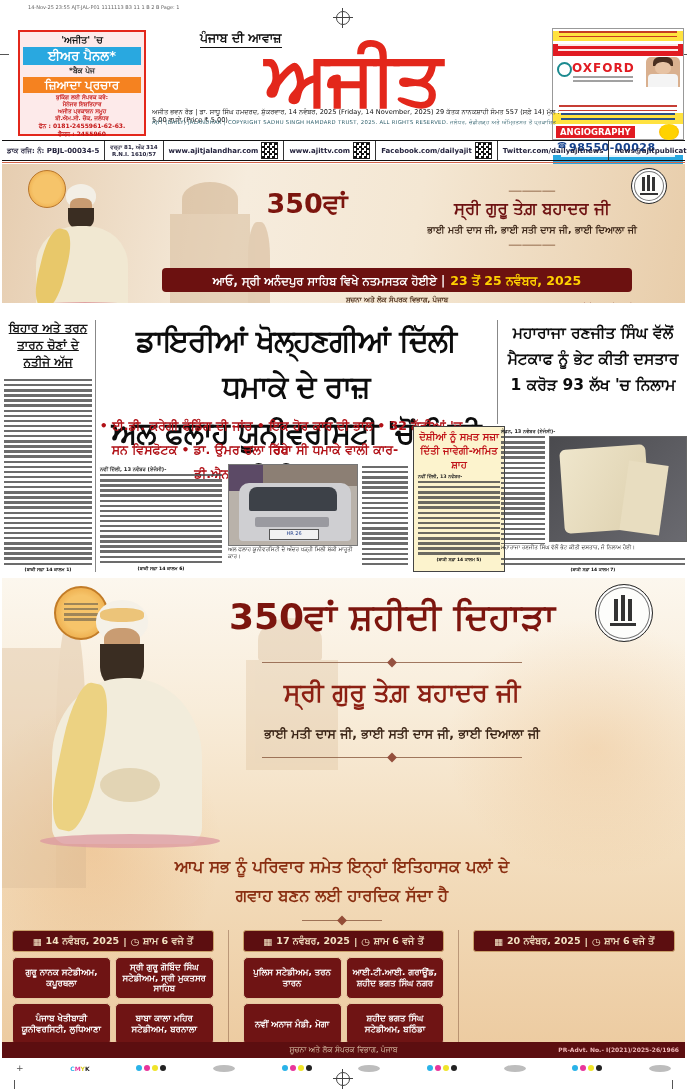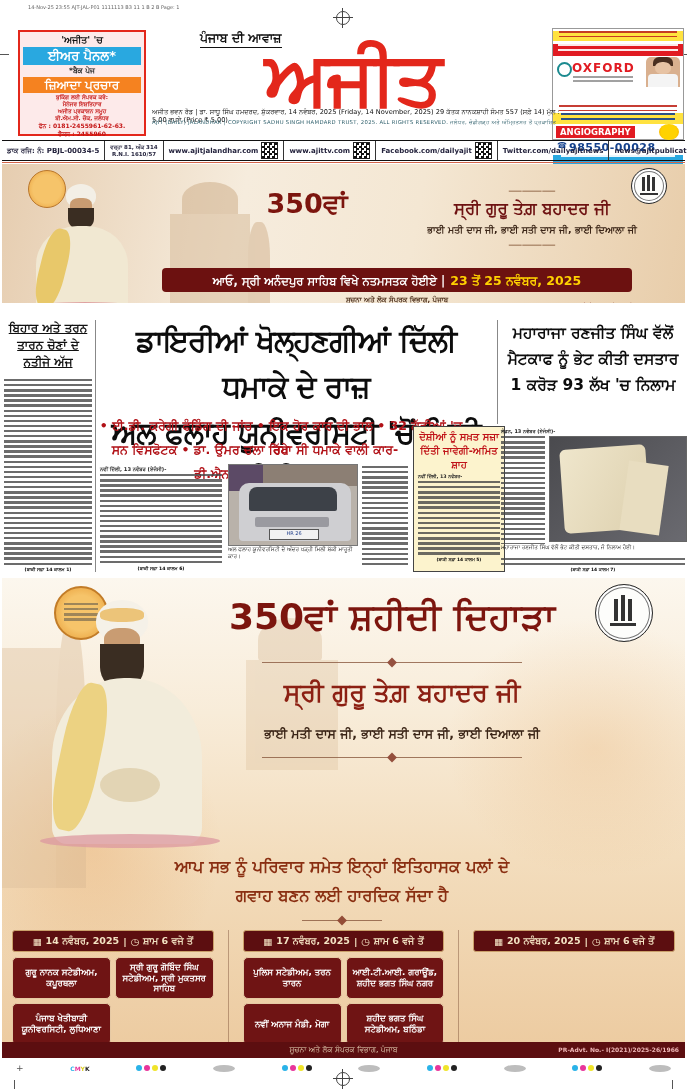--- a/index.html
+++ b/index.html
@@ -299,20 +299,21 @@
           <span>▦</span>
           <span>14 ਨਵੰਬਰ, 2025</span>
             <span>|</span>
           <span>◷</span>
           <span>ਸ਼ਾਮ 6 ਵਜੇ ਤੋਂ</span>
         </div>
         <div class="sched-grid">
           <div class="sched-cell">ਗੁਰੂ ਨਾਨਕ ਸਟੇਡੀਅਮ, ਕਪੂਰਥਲਾ</div>
           <div class="sched-cell">ਸ੍ਰੀ ਗੁਰੂ ਗੋਬਿੰਦ ਸਿੰਘ ਸਟੇਡੀਅਮ, ਸ੍ਰੀ ਮੁਕਤਸਰ ਸਾਹਿਬ</div>
           <div class="sched-cell">ਪੰਜਾਬ ਖੇਤੀਬਾੜੀ ਯੂਨੀਵਰਸਿਟੀ, ਲੁਧਿਆਣਾ</div>
+          <div class="sched-cell">ਬਾਬਾ ਕਾਲਾ ਮਹਿਰ ਸਟੇਡੀਅਮ, ਬਰਨਾਲਾ</div>
         </div>
       </div>
       <div style="width:1px;background:rgba(90,40,20,.35);"></div>
       <div style="flex:1;">
         <div class="sched-head">
           <span>▦</span>
           <span>17 ਨਵੰਬਰ, 2025</span>
             <span>|</span>
           <span>◷</span>
           <span>ਸ਼ਾਮ 6 ਵਜੇ ਤੋਂ</span>

